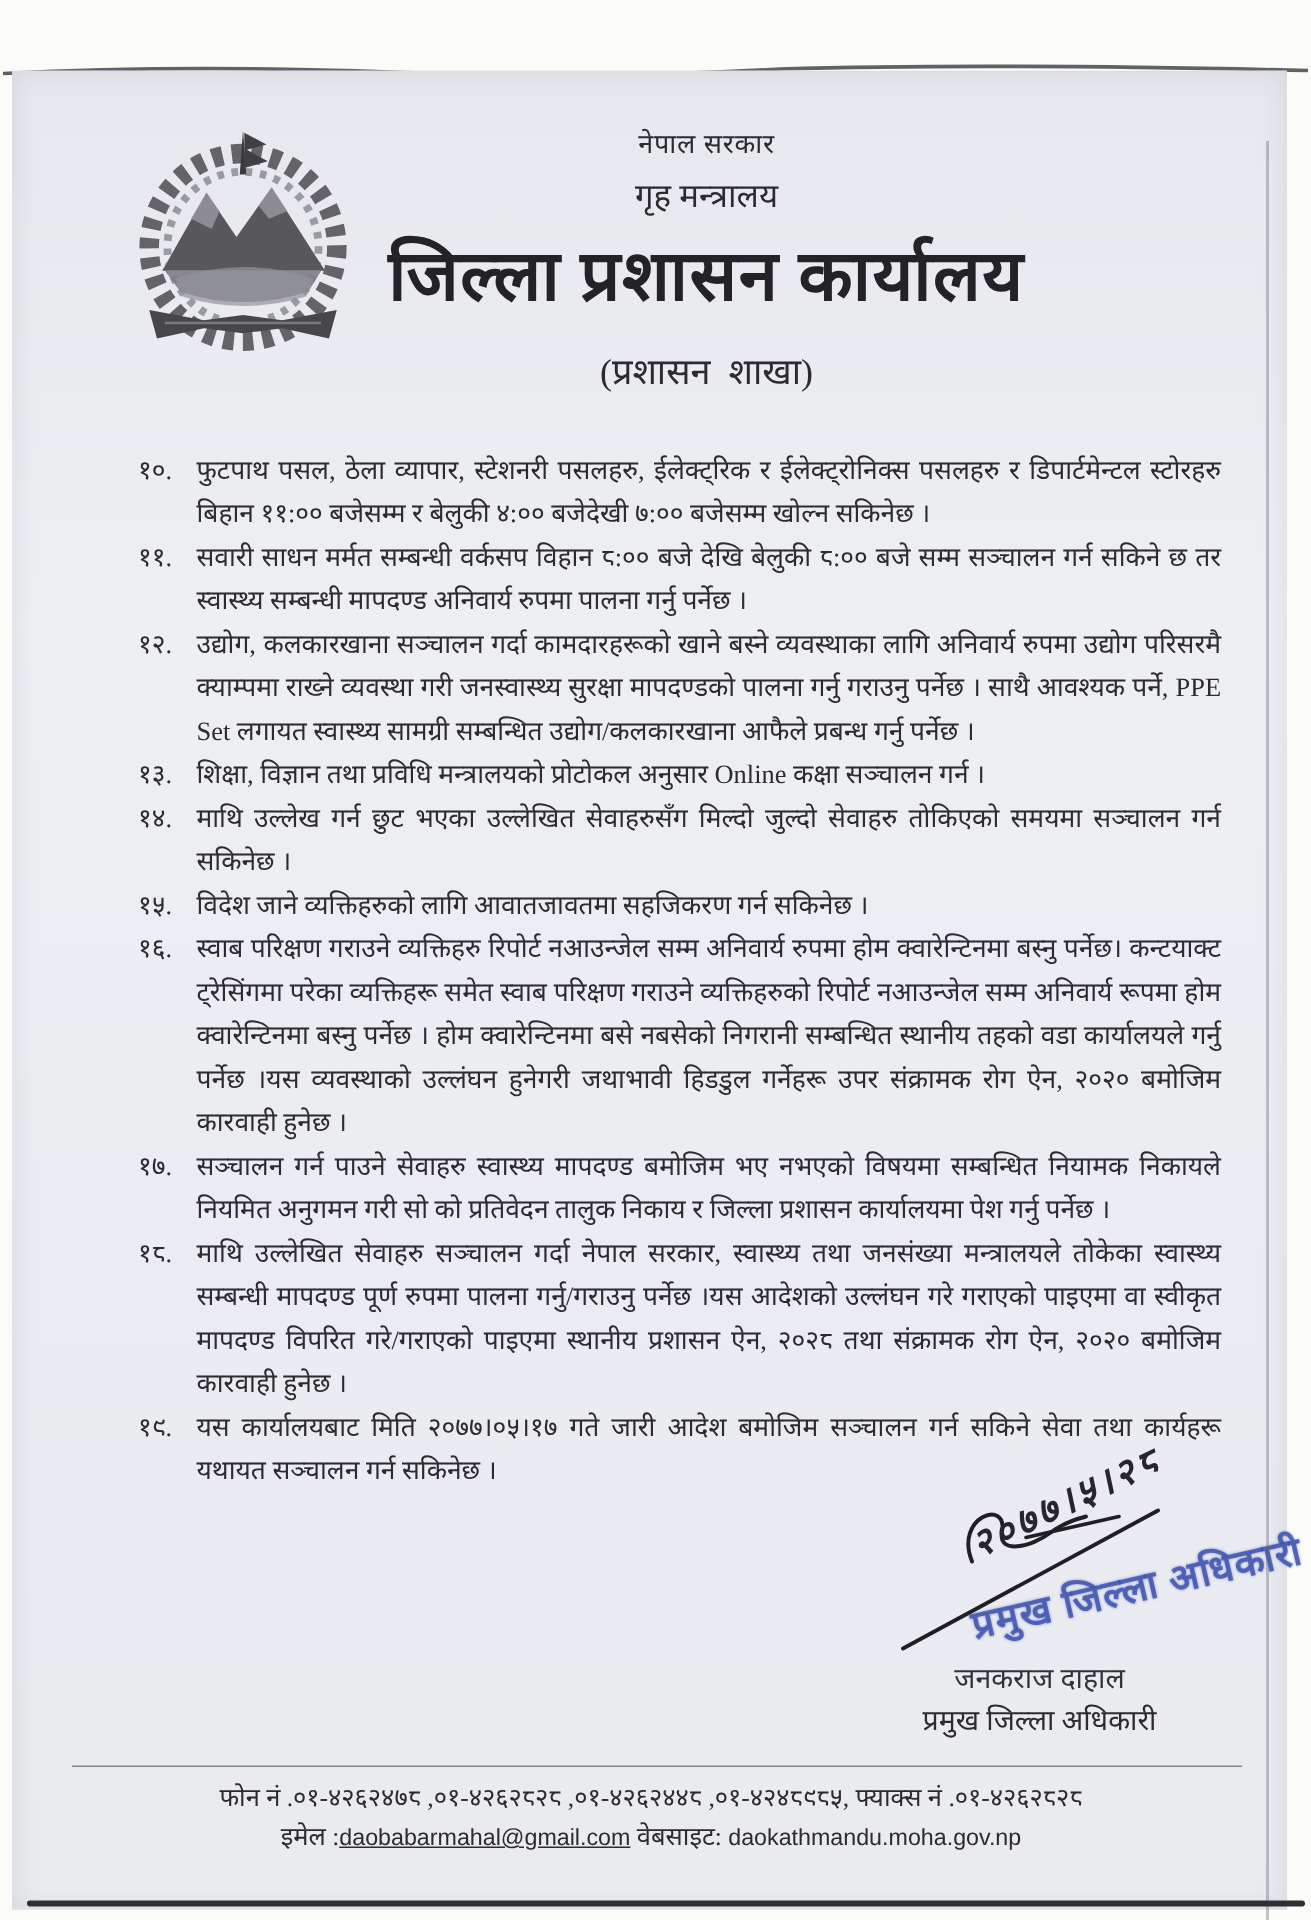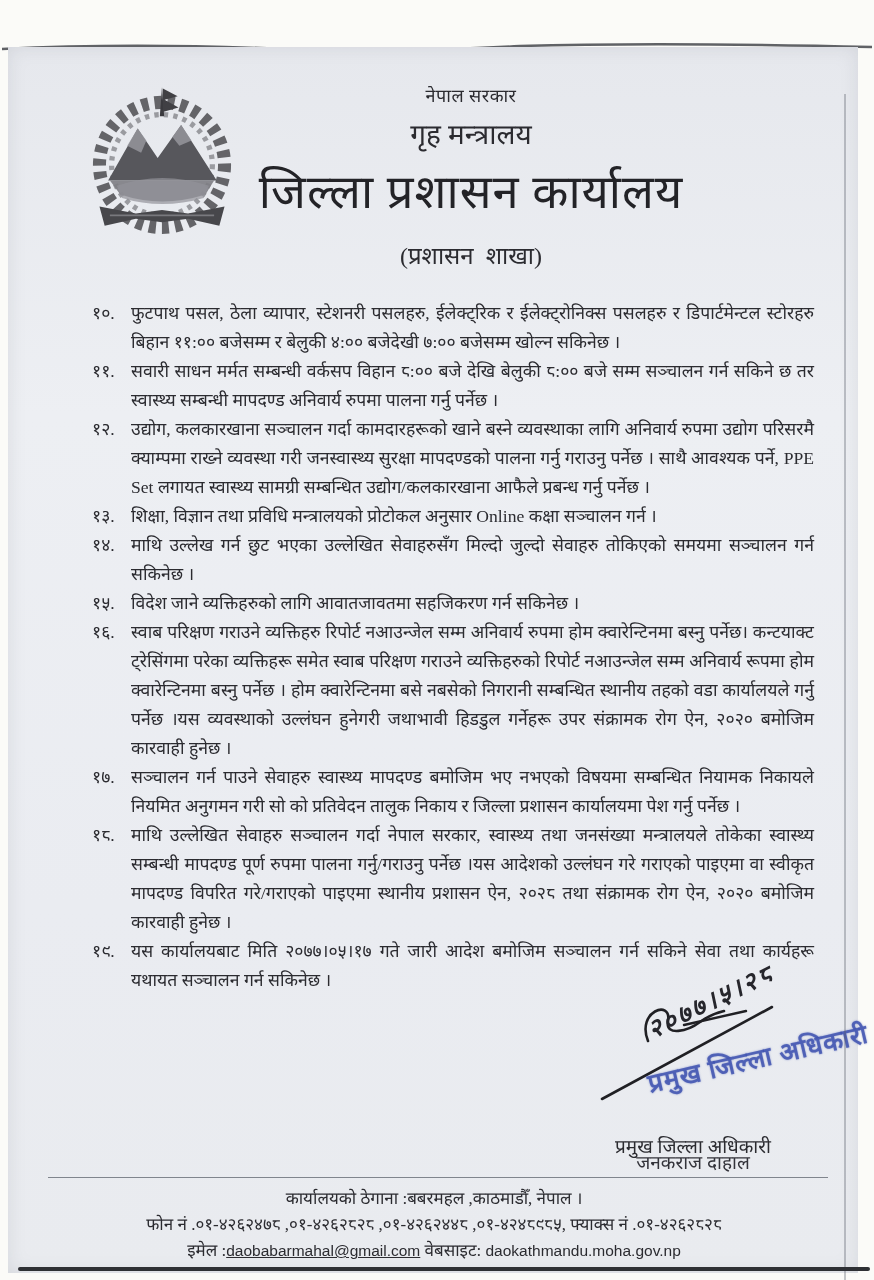--- a/index.html
+++ b/index.html
@@ -17,22 +17,22 @@
     box-shadow:inset 0 0 18px rgba(120,128,140,.18);
   }
   .sheet-top-edge{position:absolute;left:0;top:40px;width:874px;height:14px;pointer-events:none;}
   .sheet-bottom-edge{position:absolute;left:10px;bottom:2px;width:852px;height:4px;background:#2e3034;border-radius:2px;}
   .sheet-right-edge{position:absolute;right:12px;top:47px;width:2px;height:1226px;background:rgba(90,95,105,.35);}
 
   
   .emblem{position:absolute;left:66px;top:38px;width:176px;height:152px;}
   .hdr{position:absolute;left:112px;right:36px;top:36px;text-align:center;}
   .hdr .gov{font-size:18px;letter-spacing:.5px;}
-  .hdr .min{font-size:28px;margin-top:7px;}
-  .hdr .office{font-size:47px;font-weight:normal;margin-top:6px;letter-spacing:1px;color:#232327;}
+  .hdr .min{font-size:22px;margin-top:7px;}
+  .hdr .office{font-size:47px;font-weight:bold;margin-top:6px;letter-spacing:1px;color:#232327;}
   .hdr .district{font-size:32px;font-weight:bold;margin-top:8px;color:#232327;}
   .hdr .branch{font-size:24px;margin-top:16px;word-spacing:6px;}
 
   
   .orders{position:absolute;left:84px;top:252px;width:722px;}
   .item{display:flex;font-size:17.6px;line-height:29px;}
   .item .num{flex:none;width:39px;}
   .item .txt{flex:1;text-align:justify;}
 
   
@@ -41,21 +41,21 @@
   .sig-date{
     position:absolute;left:78px;top:24px;font-size:25px;font-weight:bold;font-style:italic;
     transform:rotate(-26deg);transform-origin:left bottom;color:#26262c;letter-spacing:3px;white-space:nowrap;
   }
   .stamp{
     position:absolute;left:70px;top:78px;font-size:26px;font-weight:bold;white-space:nowrap;
     transform:rotate(-13deg);transform-origin:left center;
     color:rgba(62,82,176,.82);text-shadow:0 0 2px rgba(62,82,176,.55);
     letter-spacing:1px;
   }
-  .sig-name{position:absolute;left:0;top:118px;width:230px;text-align:center;font-size:19px;color:#33333a;margin-top:44px;}
+  .sig-name{position:absolute;left:0;top:118px;width:230px;text-align:center;font-size:19px;color:#33333a;}
   .sig-title{position:absolute;left:0;top:146px;width:230px;text-align:center;font-size:19px;}
 
   
   .foot-rule{position:absolute;left:48px;top:1177px;width:780px;height:0;border-top:1.6px solid #80858d;}
   .footer{position:absolute;left:40px;right:46px;top:1186px;text-align:center;font-size:17px;line-height:26px;}
   .footer .mail-row a, .footer .email{ text-decoration:underline;color:#2b2b30;}
   .footer .lat{font-family:"Liberation Sans","DejaVu Sans",sans-serif;font-size:15.5px;}
 </style>
 </head>
 <body>
@@ -141,20 +141,19 @@
     <div class="sig-name">जनकराज दाहाल</div>
     <div class="sig-title">प्रमुख जिल्ला अधिकारी</div>
   </div>
 
   <div class="sheet-right-edge"></div>
   <div class="sheet-bottom-edge"></div>
 </div>
 
 <div class="foot-rule"></div>
 <div class="footer">
-  <div>कार्यालयको ठेगाना :बबरमहल ,काठमाडौँ, नेपाल ।</div>
   <div>फोन नं .०१-४२६२४७८ ,०१-४२६२८२८ ,०१-४२६२४४८ ,०१-४२४८९८५, फ्याक्स नं .०१-४२६२८२८</div>
   <div class="mail-row">
     <span>इमेल :</span><span class="email lat">daobabarmahal@gmail.com</span>
     <span>वेबसाइट:</span>
     <span class="lat">daokathmandu.moha.gov.np</span>
   </div>
 </div>
 
 </body></html>

